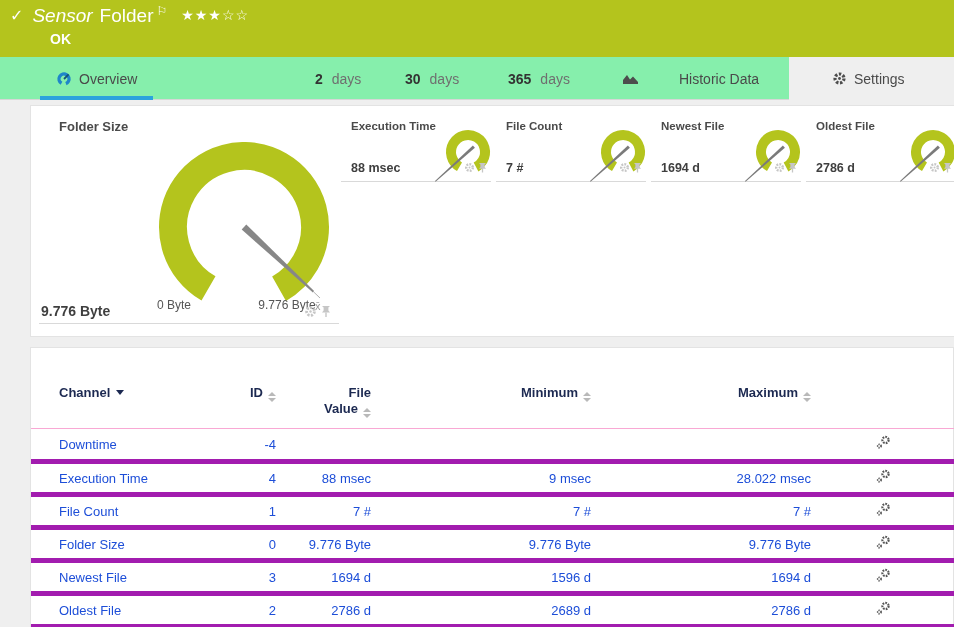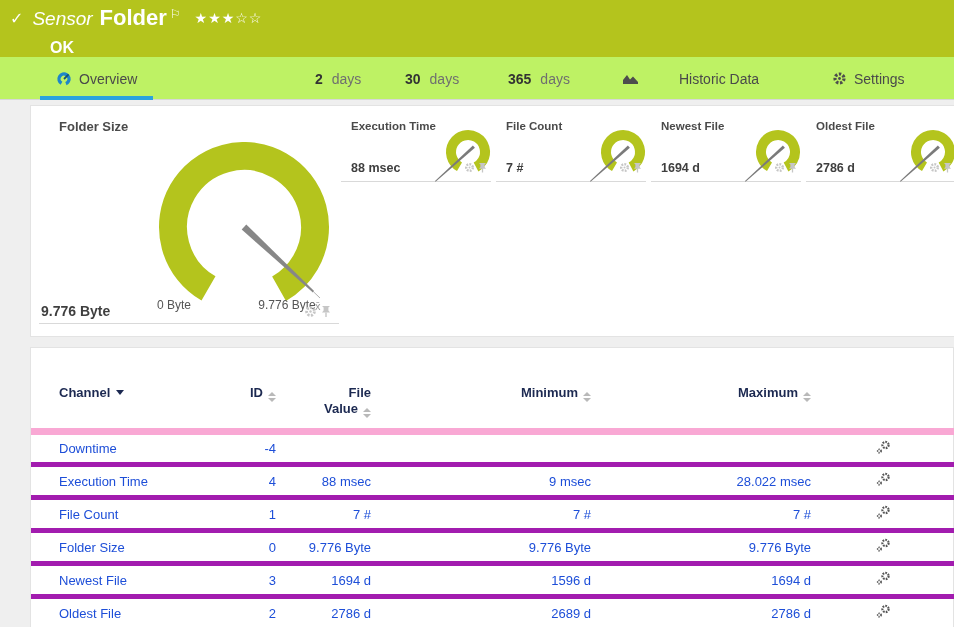--- a/index.html
+++ b/index.html
@@ -12,28 +12,28 @@
     color: #444;
   }
   
   .app-header {
     position: absolute; left: 0; top: 0; width: 954px; height: 57px;
     background: #b4c41d; color: #fff;
   }
   .hdr-line1 { position: absolute; left: 10px; top: 5px; display: flex; align-items: baseline; }
   .hdr-check { font-size: 16px; font-weight: bold; margin-right: 9px; position: relative; top: -1px; }
   .hdr-type { font-style: italic; font-size: 19px; margin-right: 7px; text-align: center; }
-  .hdr-name { font-weight: bold; font-size: 22px; }
+  .hdr-name { font-weight: normal; font-size: 19px; }
   .hdr-flag { font-size: 12px; position: relative; top: -7px; margin-left: 3px; }
   .hdr-stars { font-size: 14px; letter-spacing: 1px; margin-left: 14px; position: relative; top: -2px; }
-  .hdr-status { position: absolute; left: 50px; top: 31px; font-size: 16px; font-weight: bold; margin-top: 8px; }
+  .hdr-status { position: absolute; left: 50px; top: 31px; font-size: 14px; font-weight: bold; }
   
   .tabbar {
-    position: absolute; left: 0; top: 57px; width: 954px; height: 43px;
-    background: #bef264; border-bottom: 1px solid #d7d7d7; font-size: 14px; color: #4a4a4a;
+    position: absolute; left: 0; top: 57px; width: 789px; height: 43px;
+    background: #86efac; border-bottom: 1px solid #d7d7d7; font-size: 14px; color: #4a4a4a;
   }
   .tab { position: absolute; top: 0; height: 43px; display: flex; align-items: center; gap: 7px; cursor: pointer; white-space: nowrap; }
   .tab svg { flex: 0 0 auto; }
   .tab .num { font-weight: bold; color: #333; margin-right: 2px; }
   .tab .unit { color: #6f6f6f; }
   .tab-overview { left: 40px; padding: 0 16px; }
   .tab-overview::after { content:""; position: absolute; left: 0; right: 0; bottom: 0; height: 4px; background: #2ba3dc; }
   .tab-livedata { left: 178px; }
   .tab-2days   { left: 315px; }
   .tab-30days  { left: 405px; }
@@ -66,21 +66,21 @@
   }
   table.channels { border-collapse: collapse; width: 100%; margin-top: 34px; table-layout: fixed; font-size: 13px; }
   table.channels col.c-channel { width: 190px; }
   table.channels col.c-id      { width: 55px; }
   table.channels col.c-last    { width: 95px; }
   table.channels col.c-min     { width: 220px; }
   table.channels col.c-max     { width: 220px; }
   table.channels col.c-gear    { width: 144px; }
   table.channels th {
     color: #1c2951; font-weight: bold; text-align: right; vertical-align: top;
-    padding: 3px 0 10px 0; border-bottom: 7px solid #f9a8d4; line-height: 16px;
+    padding: 3px 0 10px 0; border-bottom: 1px solid #f9a8d4; line-height: 16px;
   }
   table.channels th.h-channel { text-align: left; padding-left: 28px; }
   table.channels td { border-bottom: 5px solid #a21caf; height: 33px; text-align: right; color: #1d4ed8; }
   table.channels td.d-channel { text-align: left; padding-left: 28px; }
   table.channels td.d-gear { text-align: center; }
   
   .sort { display: inline-flex; flex-direction: column; gap: 2px; margin-left: 5px; vertical-align: 1px; }
   .sort i { display:block; width: 0; height: 0; border-left: 4px solid transparent; border-right: 4px solid transparent; }
   .sort .up   { border-bottom: 4px solid #b9b9b9; }
   .sort .down { border-top: 4px solid #b9b9b9; }

